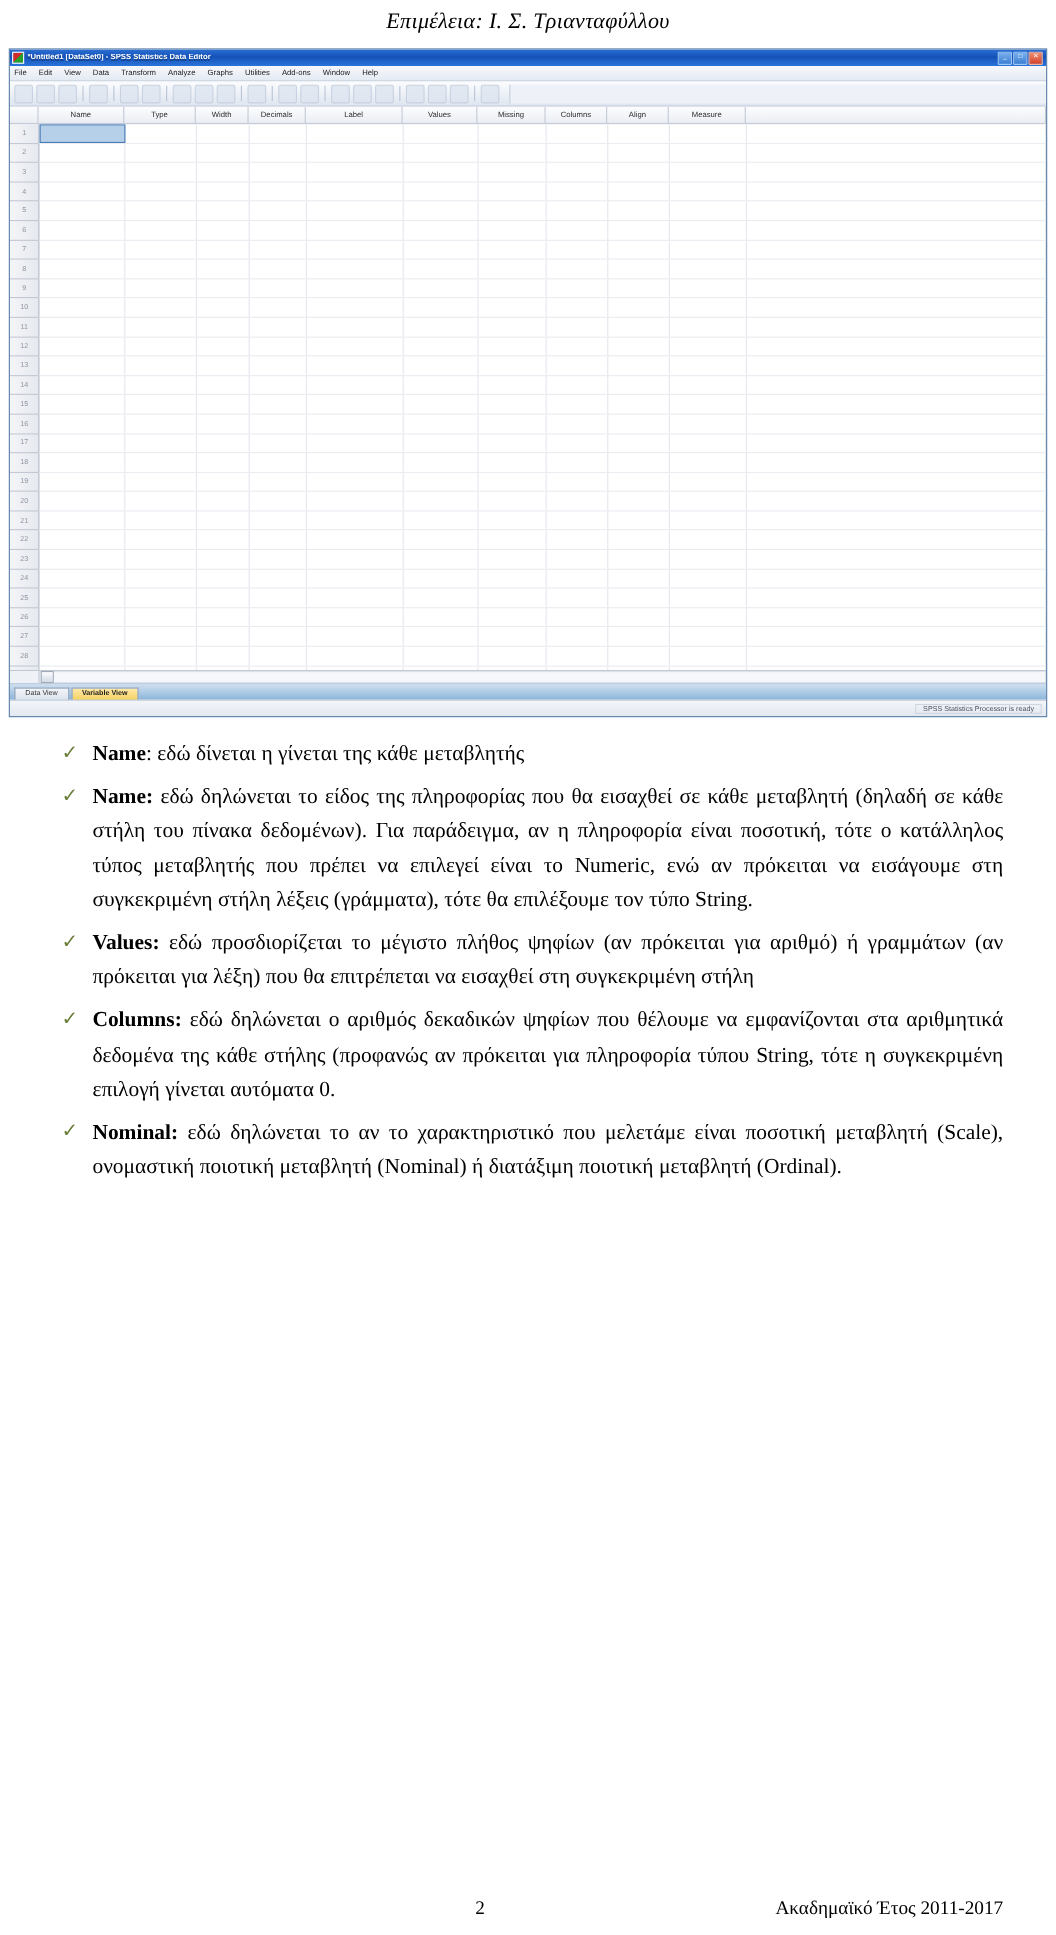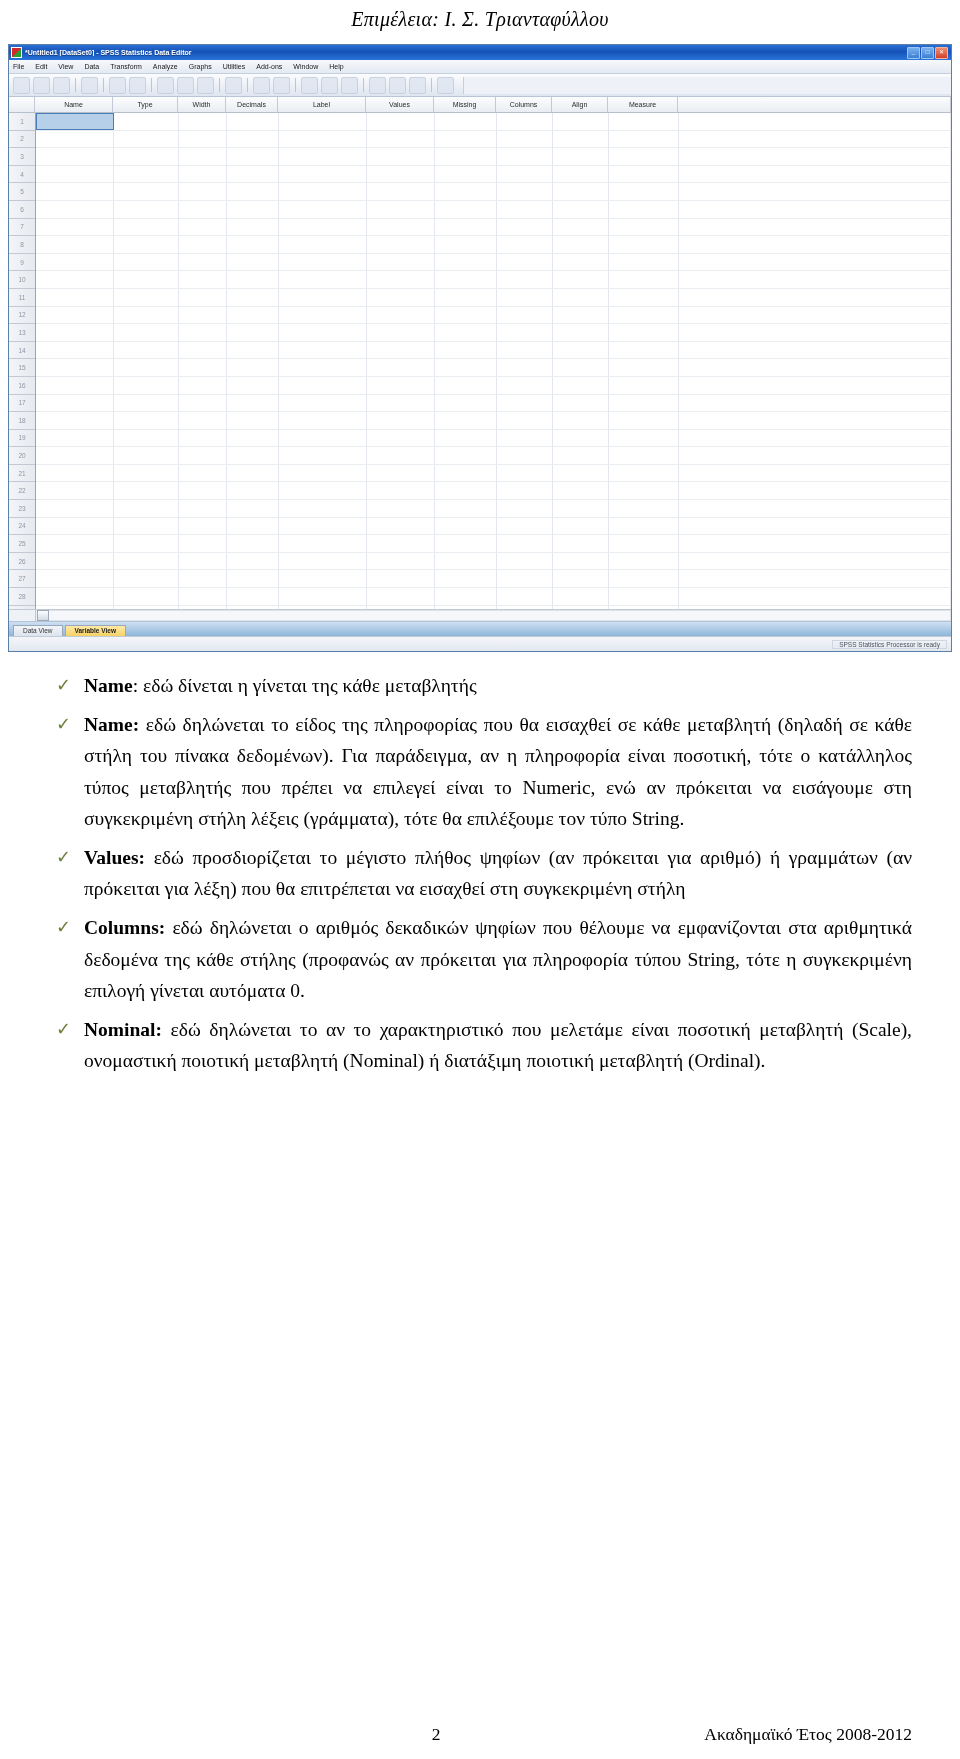--- a/index.html
+++ b/index.html
@@ -810,14 +810,14 @@
     </li>
     <li class="bullet-item">
       <span class="bullet-mark">✓</span>
       <span class="kw">Nominal:</span><span> εδώ δηλώνεται το αν το χαρακτηριστικό που μελετάμε είναι ποσοτική μεταβλητή (Scale), ονομαστική ποιοτική μεταβλητή (Nominal) ή διατάξιμη ποιοτική μεταβλητή (Ordinal).</span>
     </li>
   </ul>
 </div>
 
 <div class="page-footer">
   <span class="footer-pageno">2</span>
-  <span class="footer-right">Ακαδημαϊκό Έτος 2008-2012</span>
+  <span class="footer-right">Ακαδημαϊκό Έτος 2011-2017</span>
 </div>
 
 </body></html>

